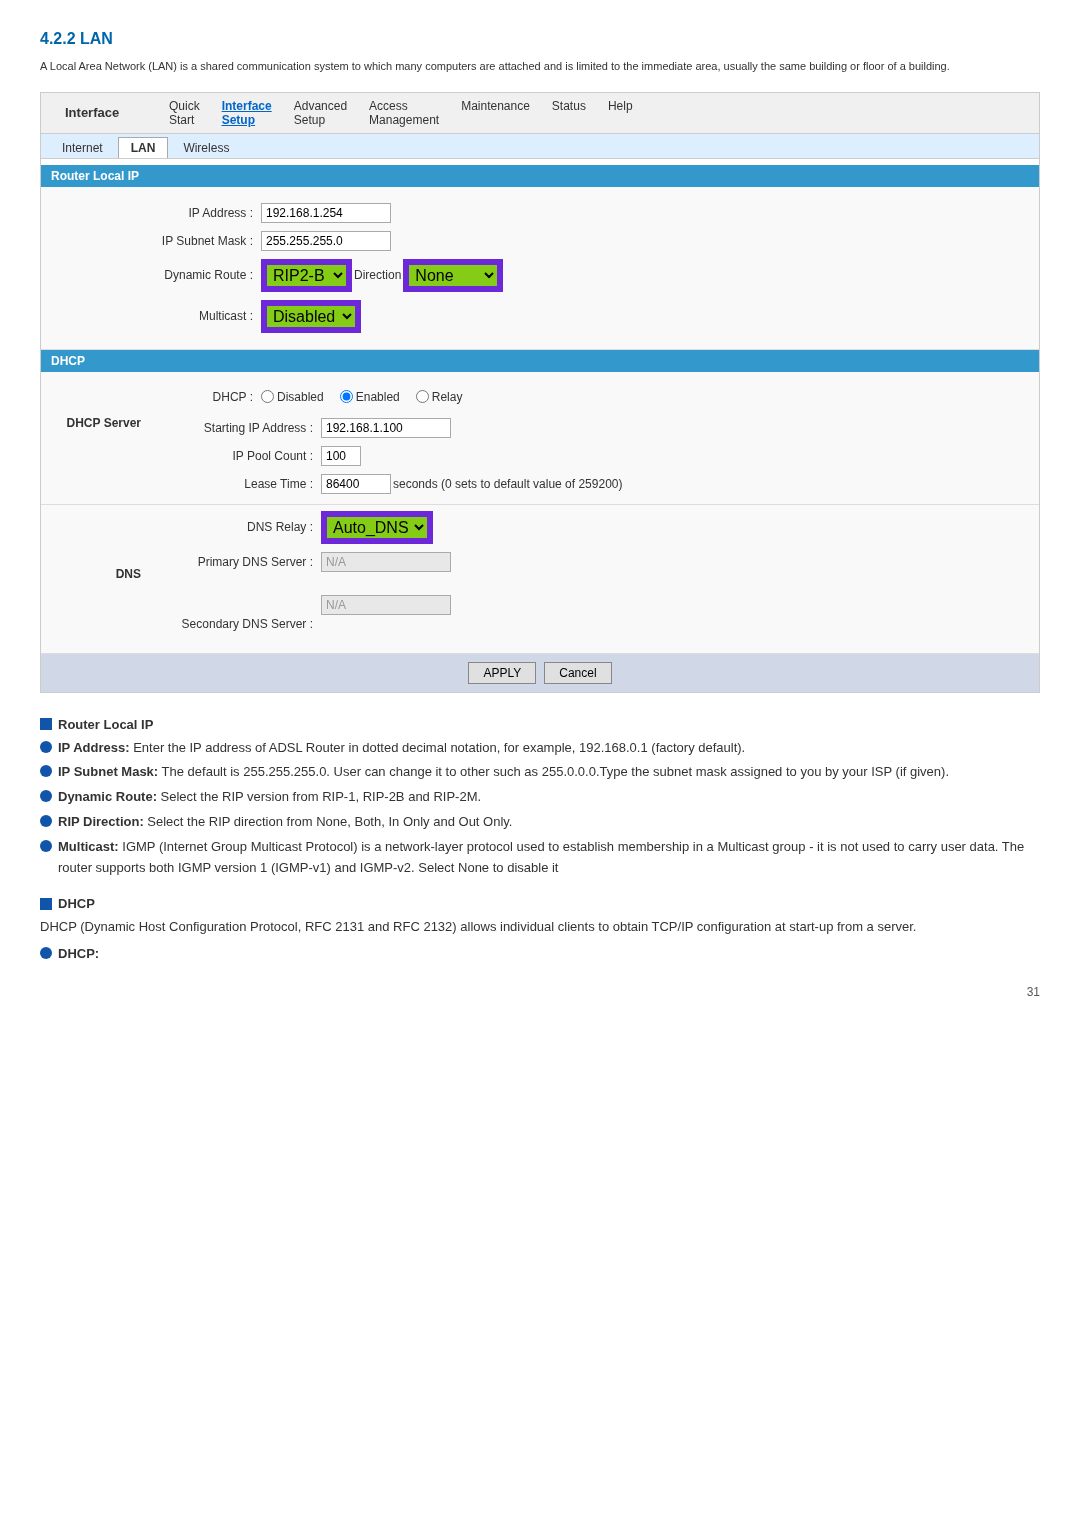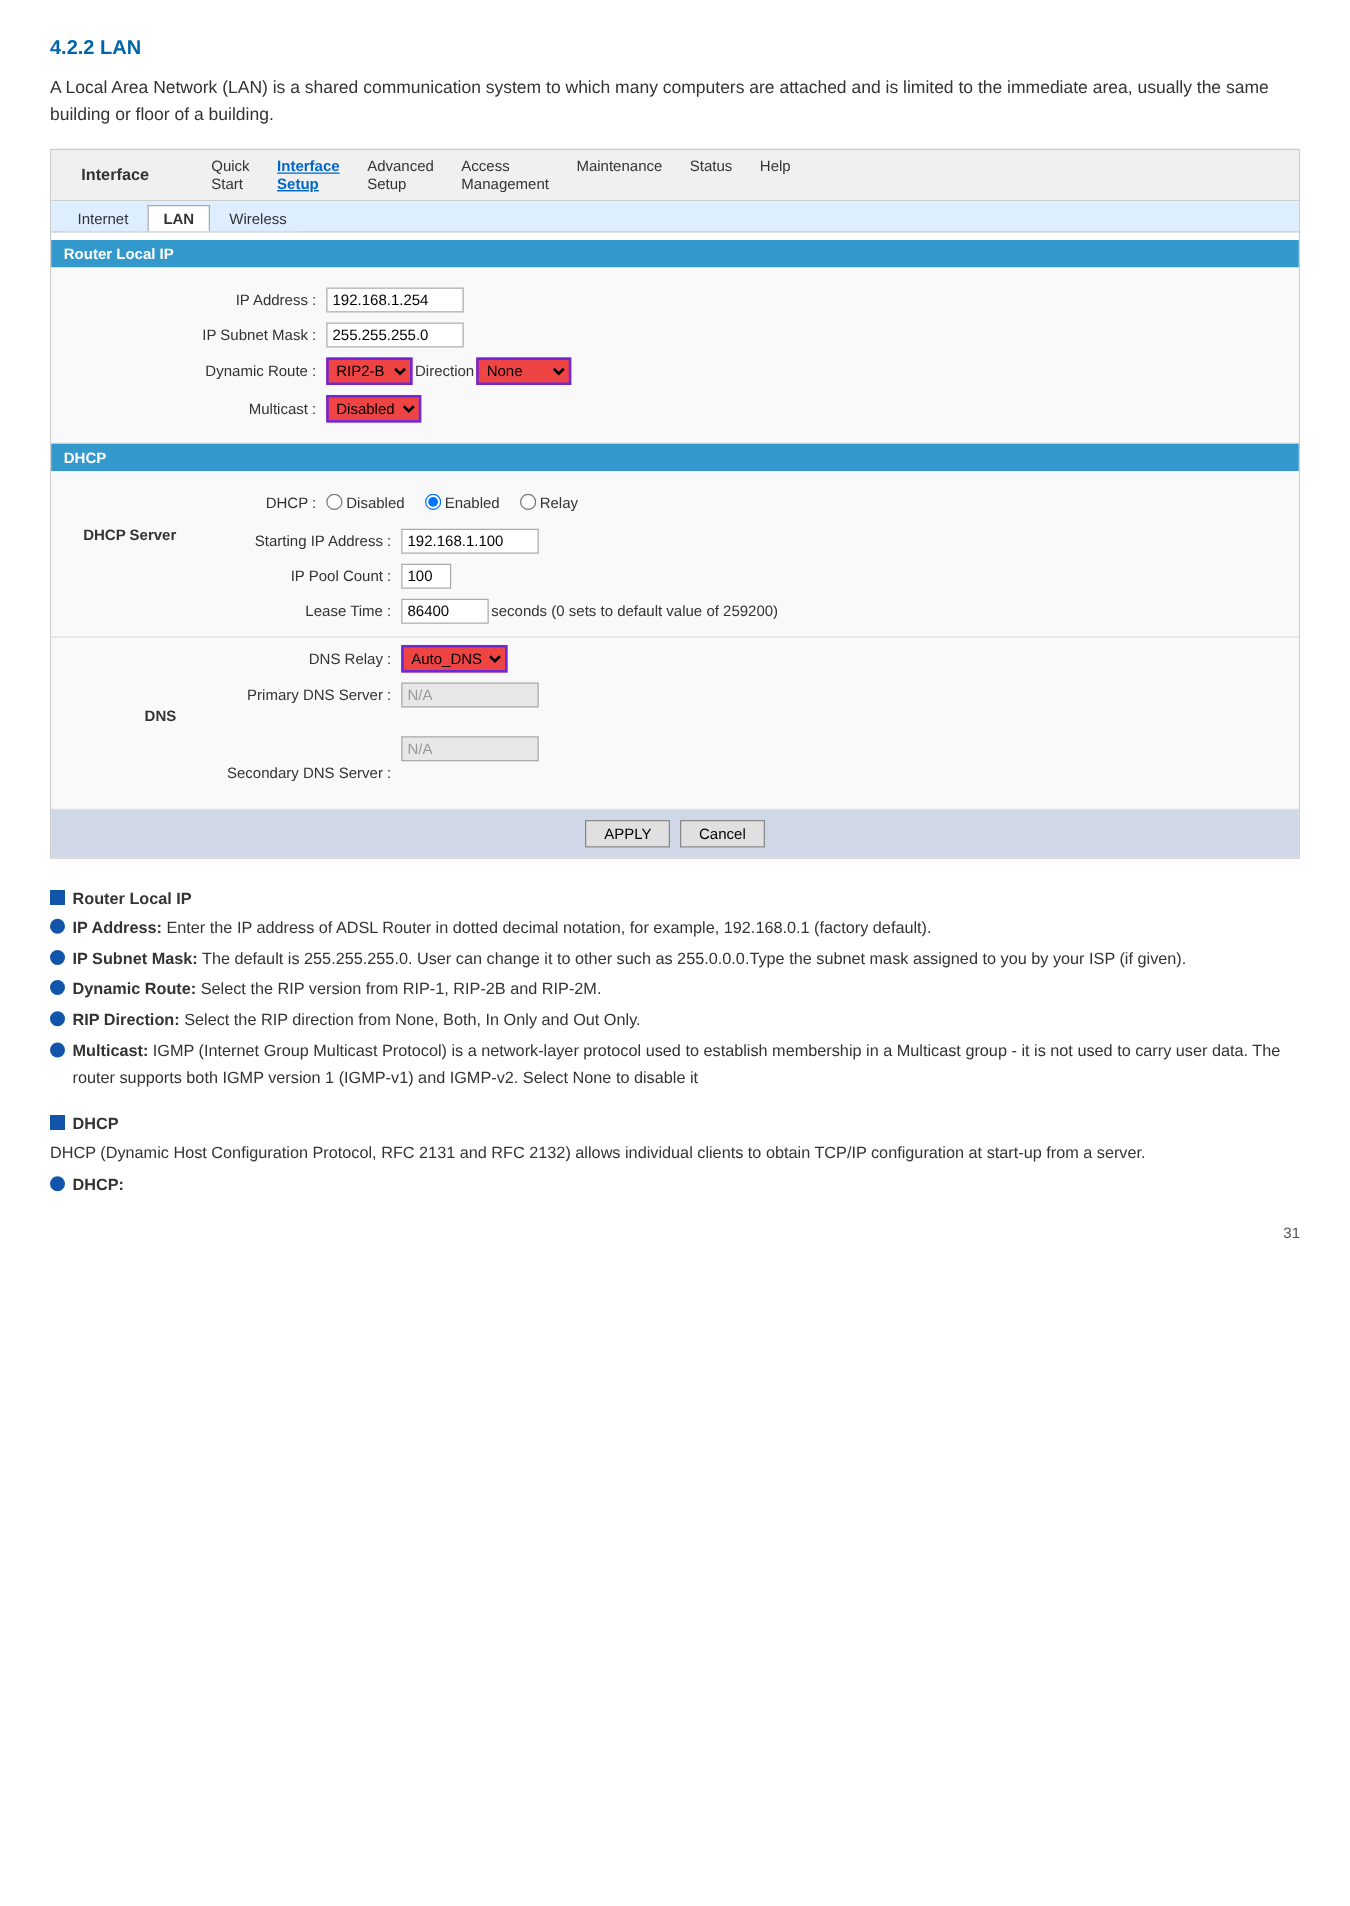--- a/index.html
+++ b/index.html
@@ -14,21 +14,21 @@
 
     
     .section-title {
       font-size: 16px;
       font-weight: bold;
       color: #0066aa;
       margin-bottom: 10px;
     }
 
     .intro-text {
-      font-size: 14px;
+      font-size: 11px;
       line-height: 1.6;
       margin-bottom: 16px;
     }
 
     
     .router-panel {
       border: 1px solid #ccc;
       width: 100%;
       margin-bottom: 24px;
     }
@@ -125,34 +125,34 @@
       min-width: 220px;
       font-size: 12px;
       color: #333;
       padding-right: 8px;
     }
 
     .form-input {
       border: 1px solid #aaa;
       padding: 2px 4px;
       font-size: 12px;
-      width: 110px;
+      width: 130px;
       background: #fff;
     }
 
     .form-input.disabled-input {
       background: #e8e8e8;
       color: #999;
     }
 
     .form-select {
-      border: 2px solid #6d28d9;
+      border: 6px solid #6d28d9;
       padding: 1px 2px;
-      font-size: 12px;
-      background: #ef4444;
+      font-size: 16px;
+      background: #84cc16;
     }
 
     .inline-label {
       font-size: 12px;
       margin: 0 2px;
     }
 
     
     .dhcp-radio-row {
       display: flex;

